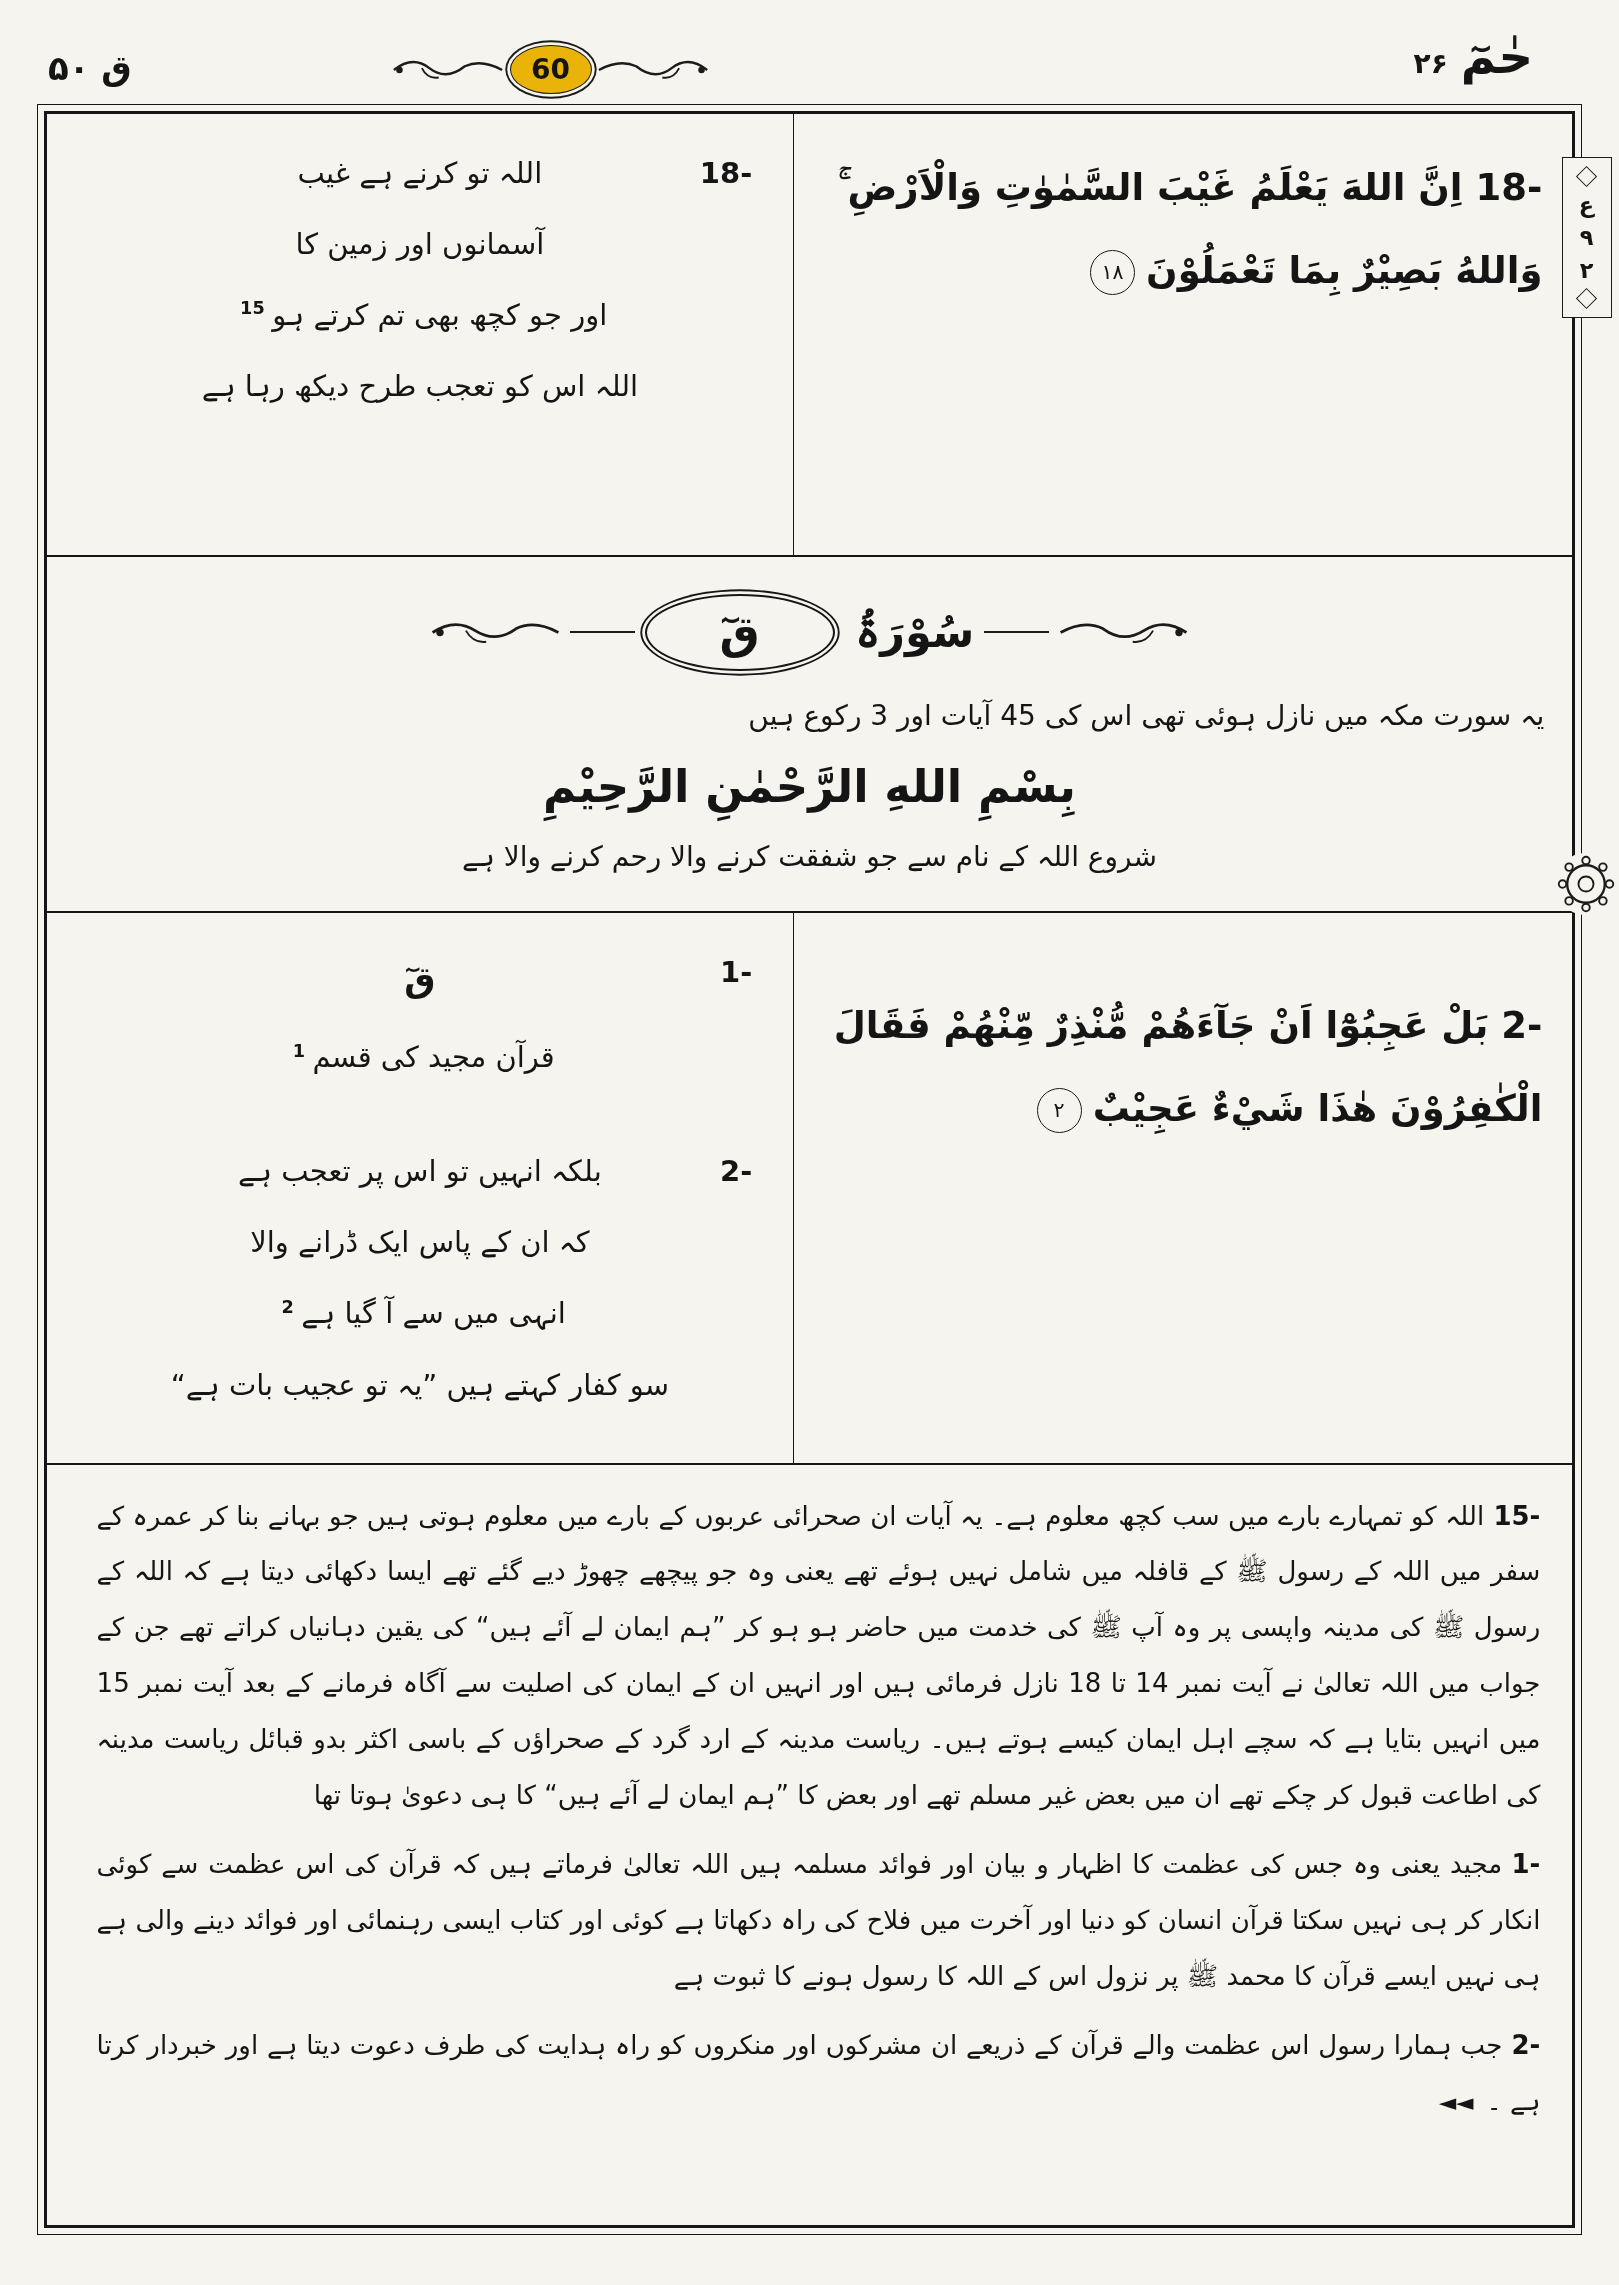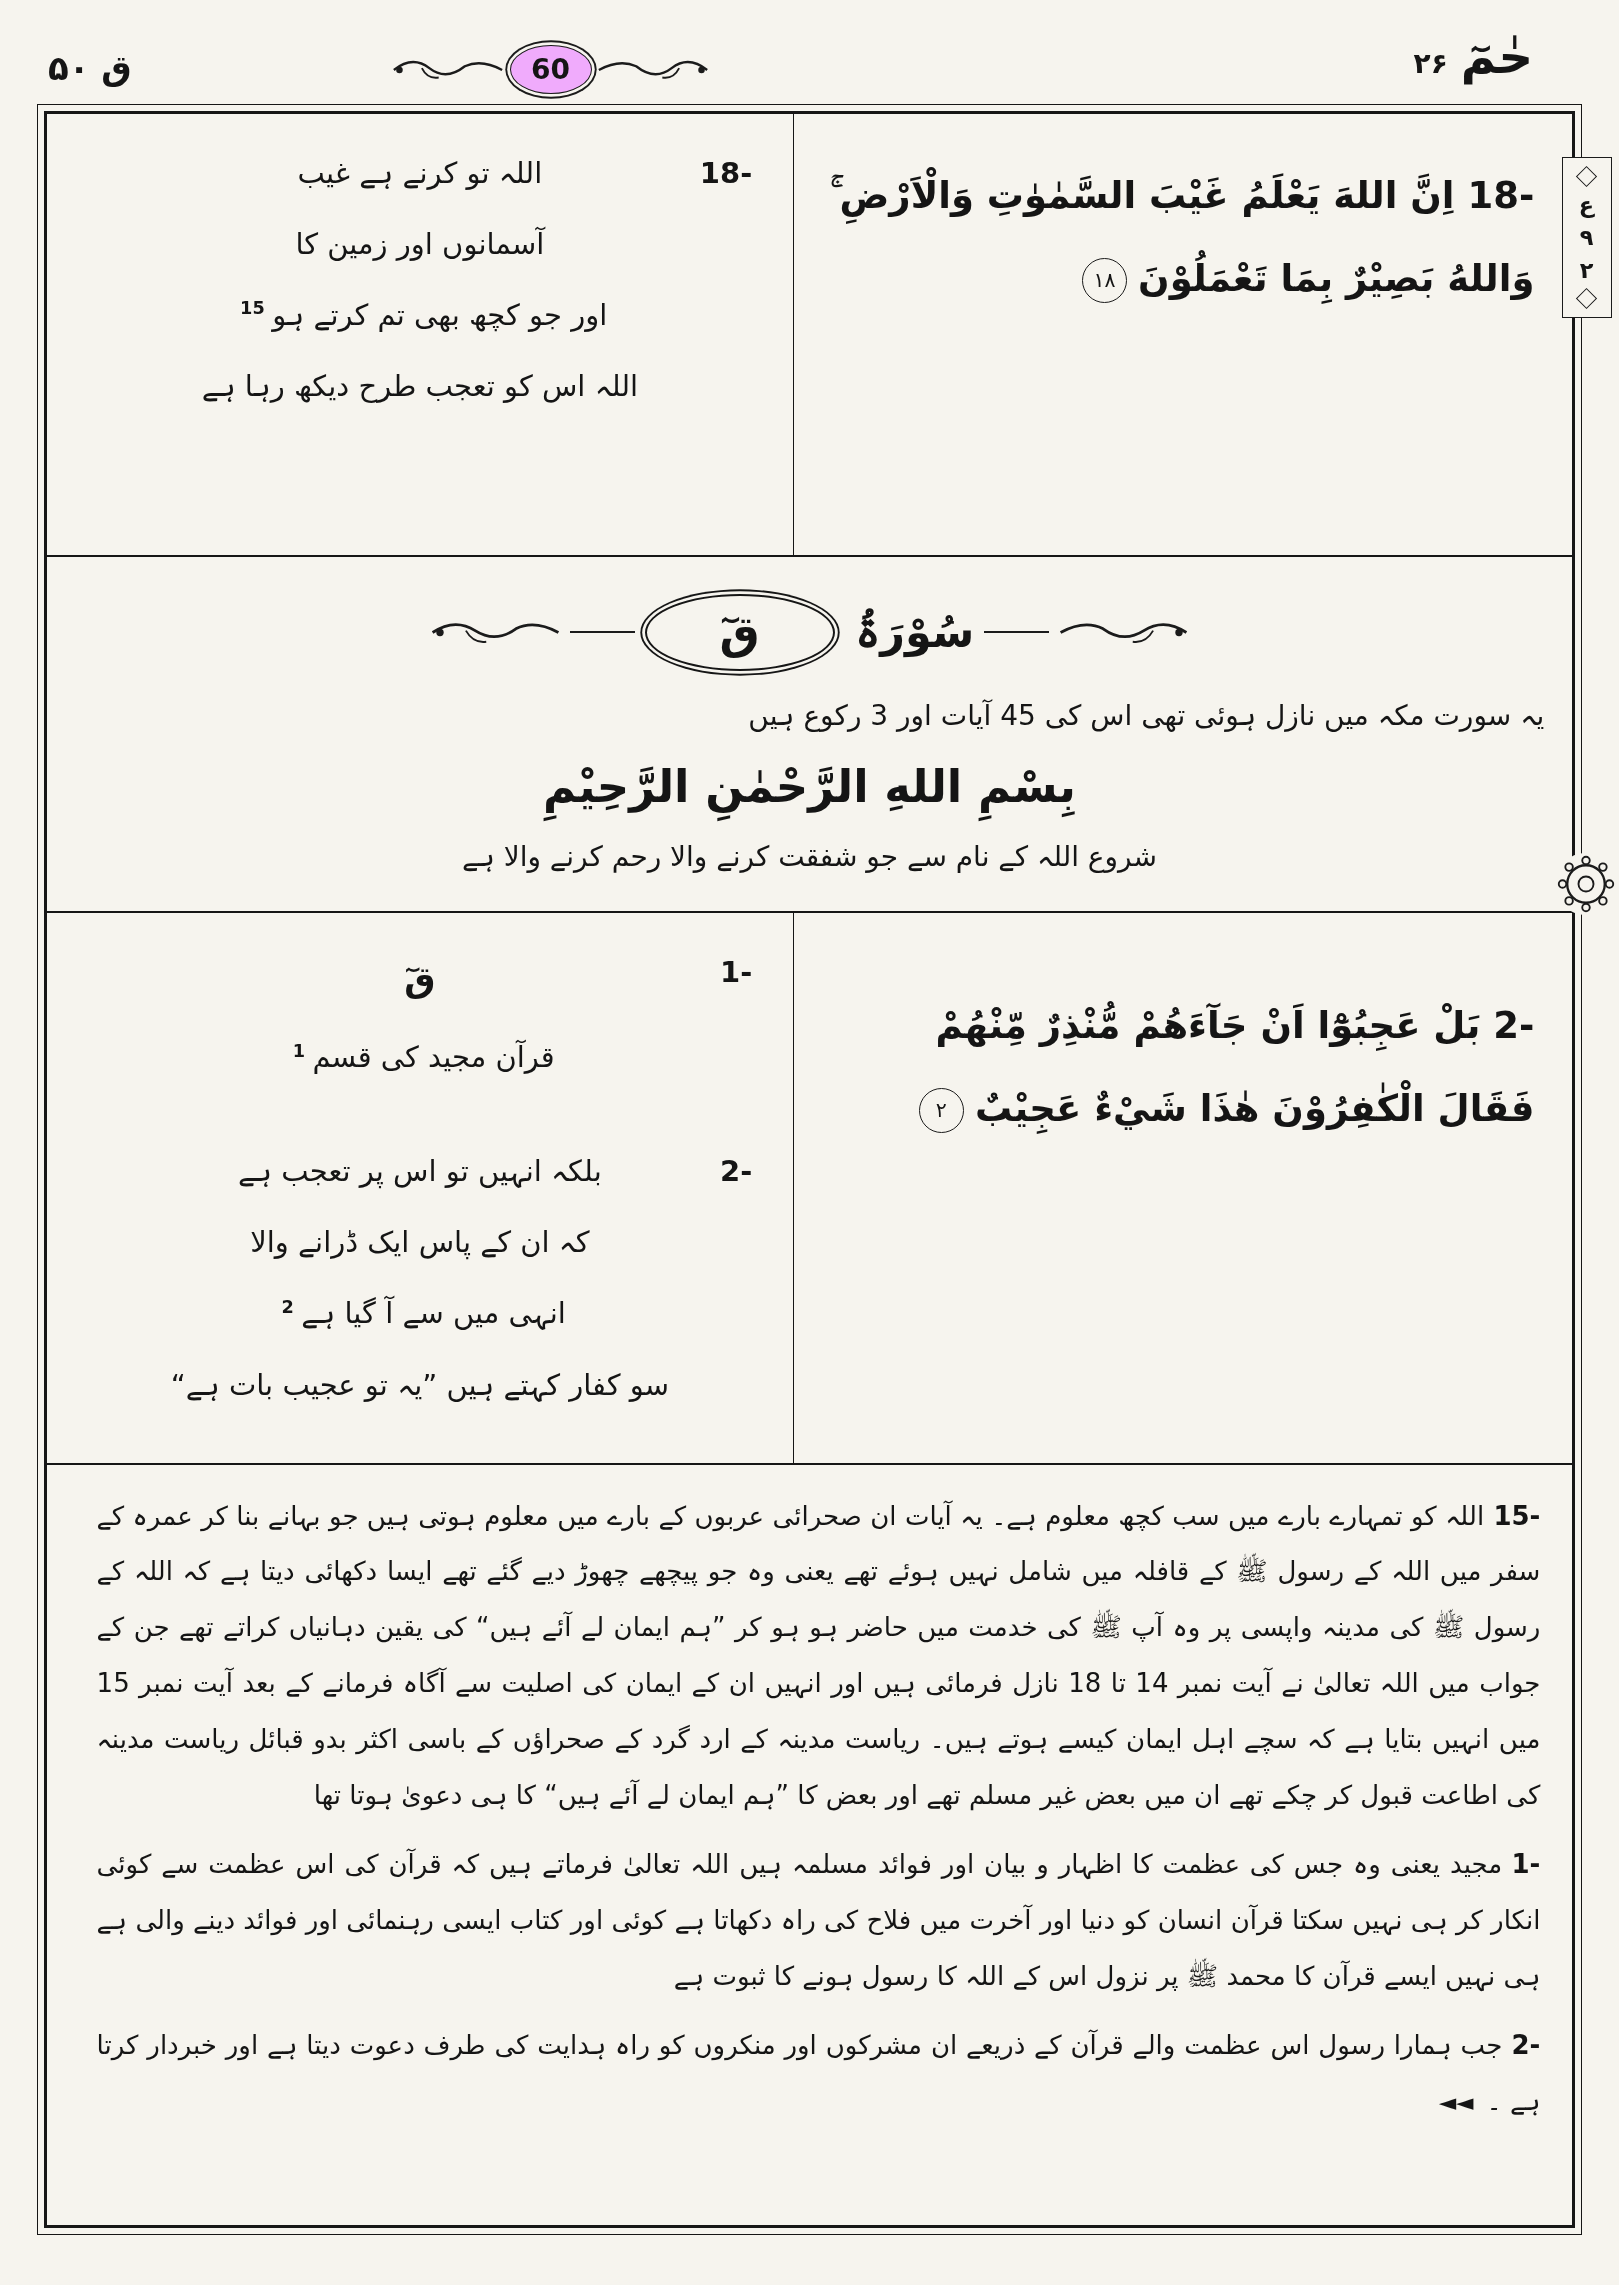--- a/index.html
+++ b/index.html
@@ -8,21 +8,21 @@
     background:#f6f4ee;color:#151515;
     font-family:"DejaVu Sans", sans-serif;
     overflow:hidden;
   }
   
   .hdr-left{position:absolute;top:48px;left:48px;font-size:34px;font-weight:bold;direction:rtl;}
   .hdr-center{position:absolute;top:45px;left:392px;display:flex;align-items:center;gap:5.6px;}
   .pgnum{
     display:inline-flex;align-items:center;justify-content:center;
     min-width:80px;height:47px;border:1.9px solid #1b1b1b;border-radius:50%;
-    font-size:28px;font-weight:bold;background:#f0abfc;
+    font-size:28px;font-weight:bold;background:#eab308;
     box-shadow:0 0 0 2.8px #f6f4ee,0 0 0 4.7px #1b1b1b;
   }
   .flour{display:block;}
   .mir{transform:scaleX(-1);}
   .hdr-right{position:absolute;top:28px;right:86px;direction:rtl;display:flex;align-items:baseline;gap:13px;}
   .juz-word{font-size:48px;font-weight:bold;}
   .juz-num{font-size:28px;font-weight:bold;}
   
   .ruku-box{
     position:absolute;top:157px;right:7.5px;width:48px;z-index:3;
@@ -48,21 +48,21 @@
   .sec{box-sizing:border-box;border-bottom:2.8px solid #161616;}
   .sec:last-child{border-bottom:none;margin-left:18px;}
   .cols{display:flex;flex-direction:row;}
   .col{box-sizing:border-box;}
   .col.urdu{width:49%;border-right:1.9px solid #161616;padding:24px 17px 9.3px 17px;}
   .col.arabic{width:51%;padding:28px 26px 9.3px 20.5px;}
   .sec1{height:443px;}
   .sec3{height:552px;}
   
   .ar{
-    direction:rtl;text-align:right;margin:12px;
+    direction:rtl;text-align:right;margin:4px;
     font-size:37px;font-weight:bold;line-height:2.25;
   }
   .vnum{
     direction:ltr;unicode-bidi:isolate;font-weight:bold;
     margin-left:13px;
   }
   .ayah{
     display:inline-flex;align-items:center;justify-content:center;
     width:43px;height:43px;border:1.9px solid #1b1b1b;border-radius:50%;
     font-size:20.5px;font-weight:normal;margin:0 11.2px;vertical-align:middle;

